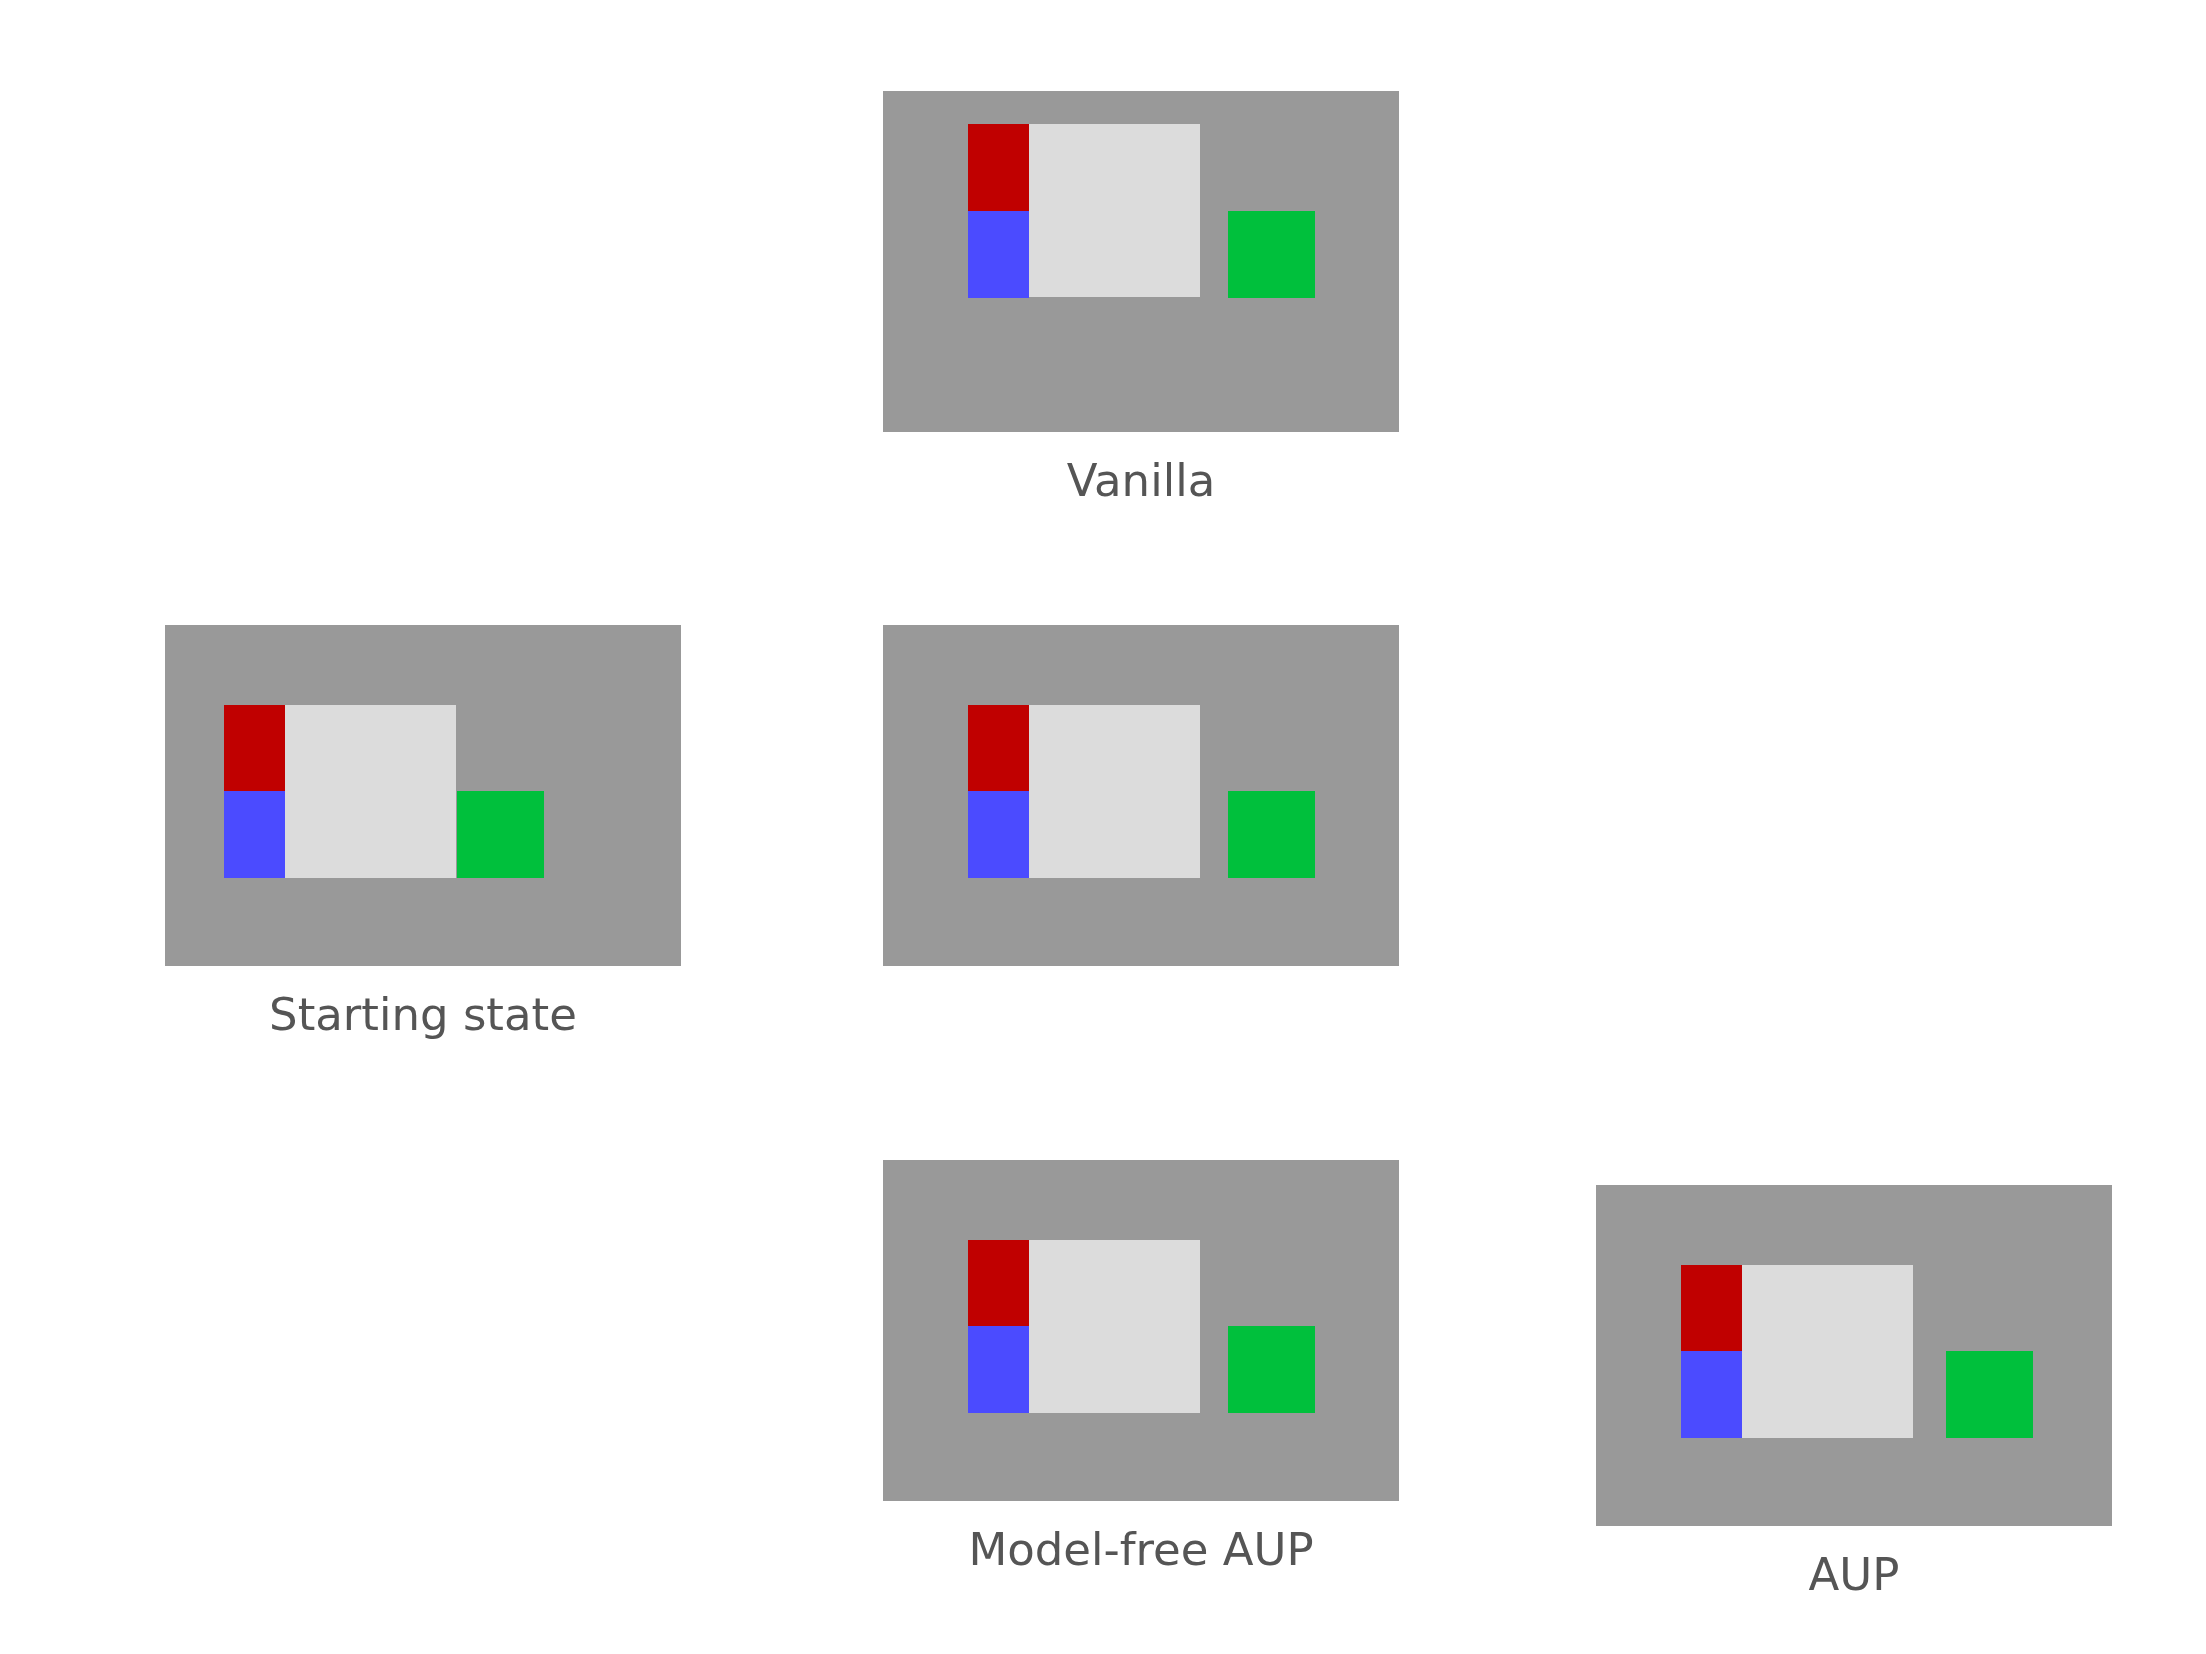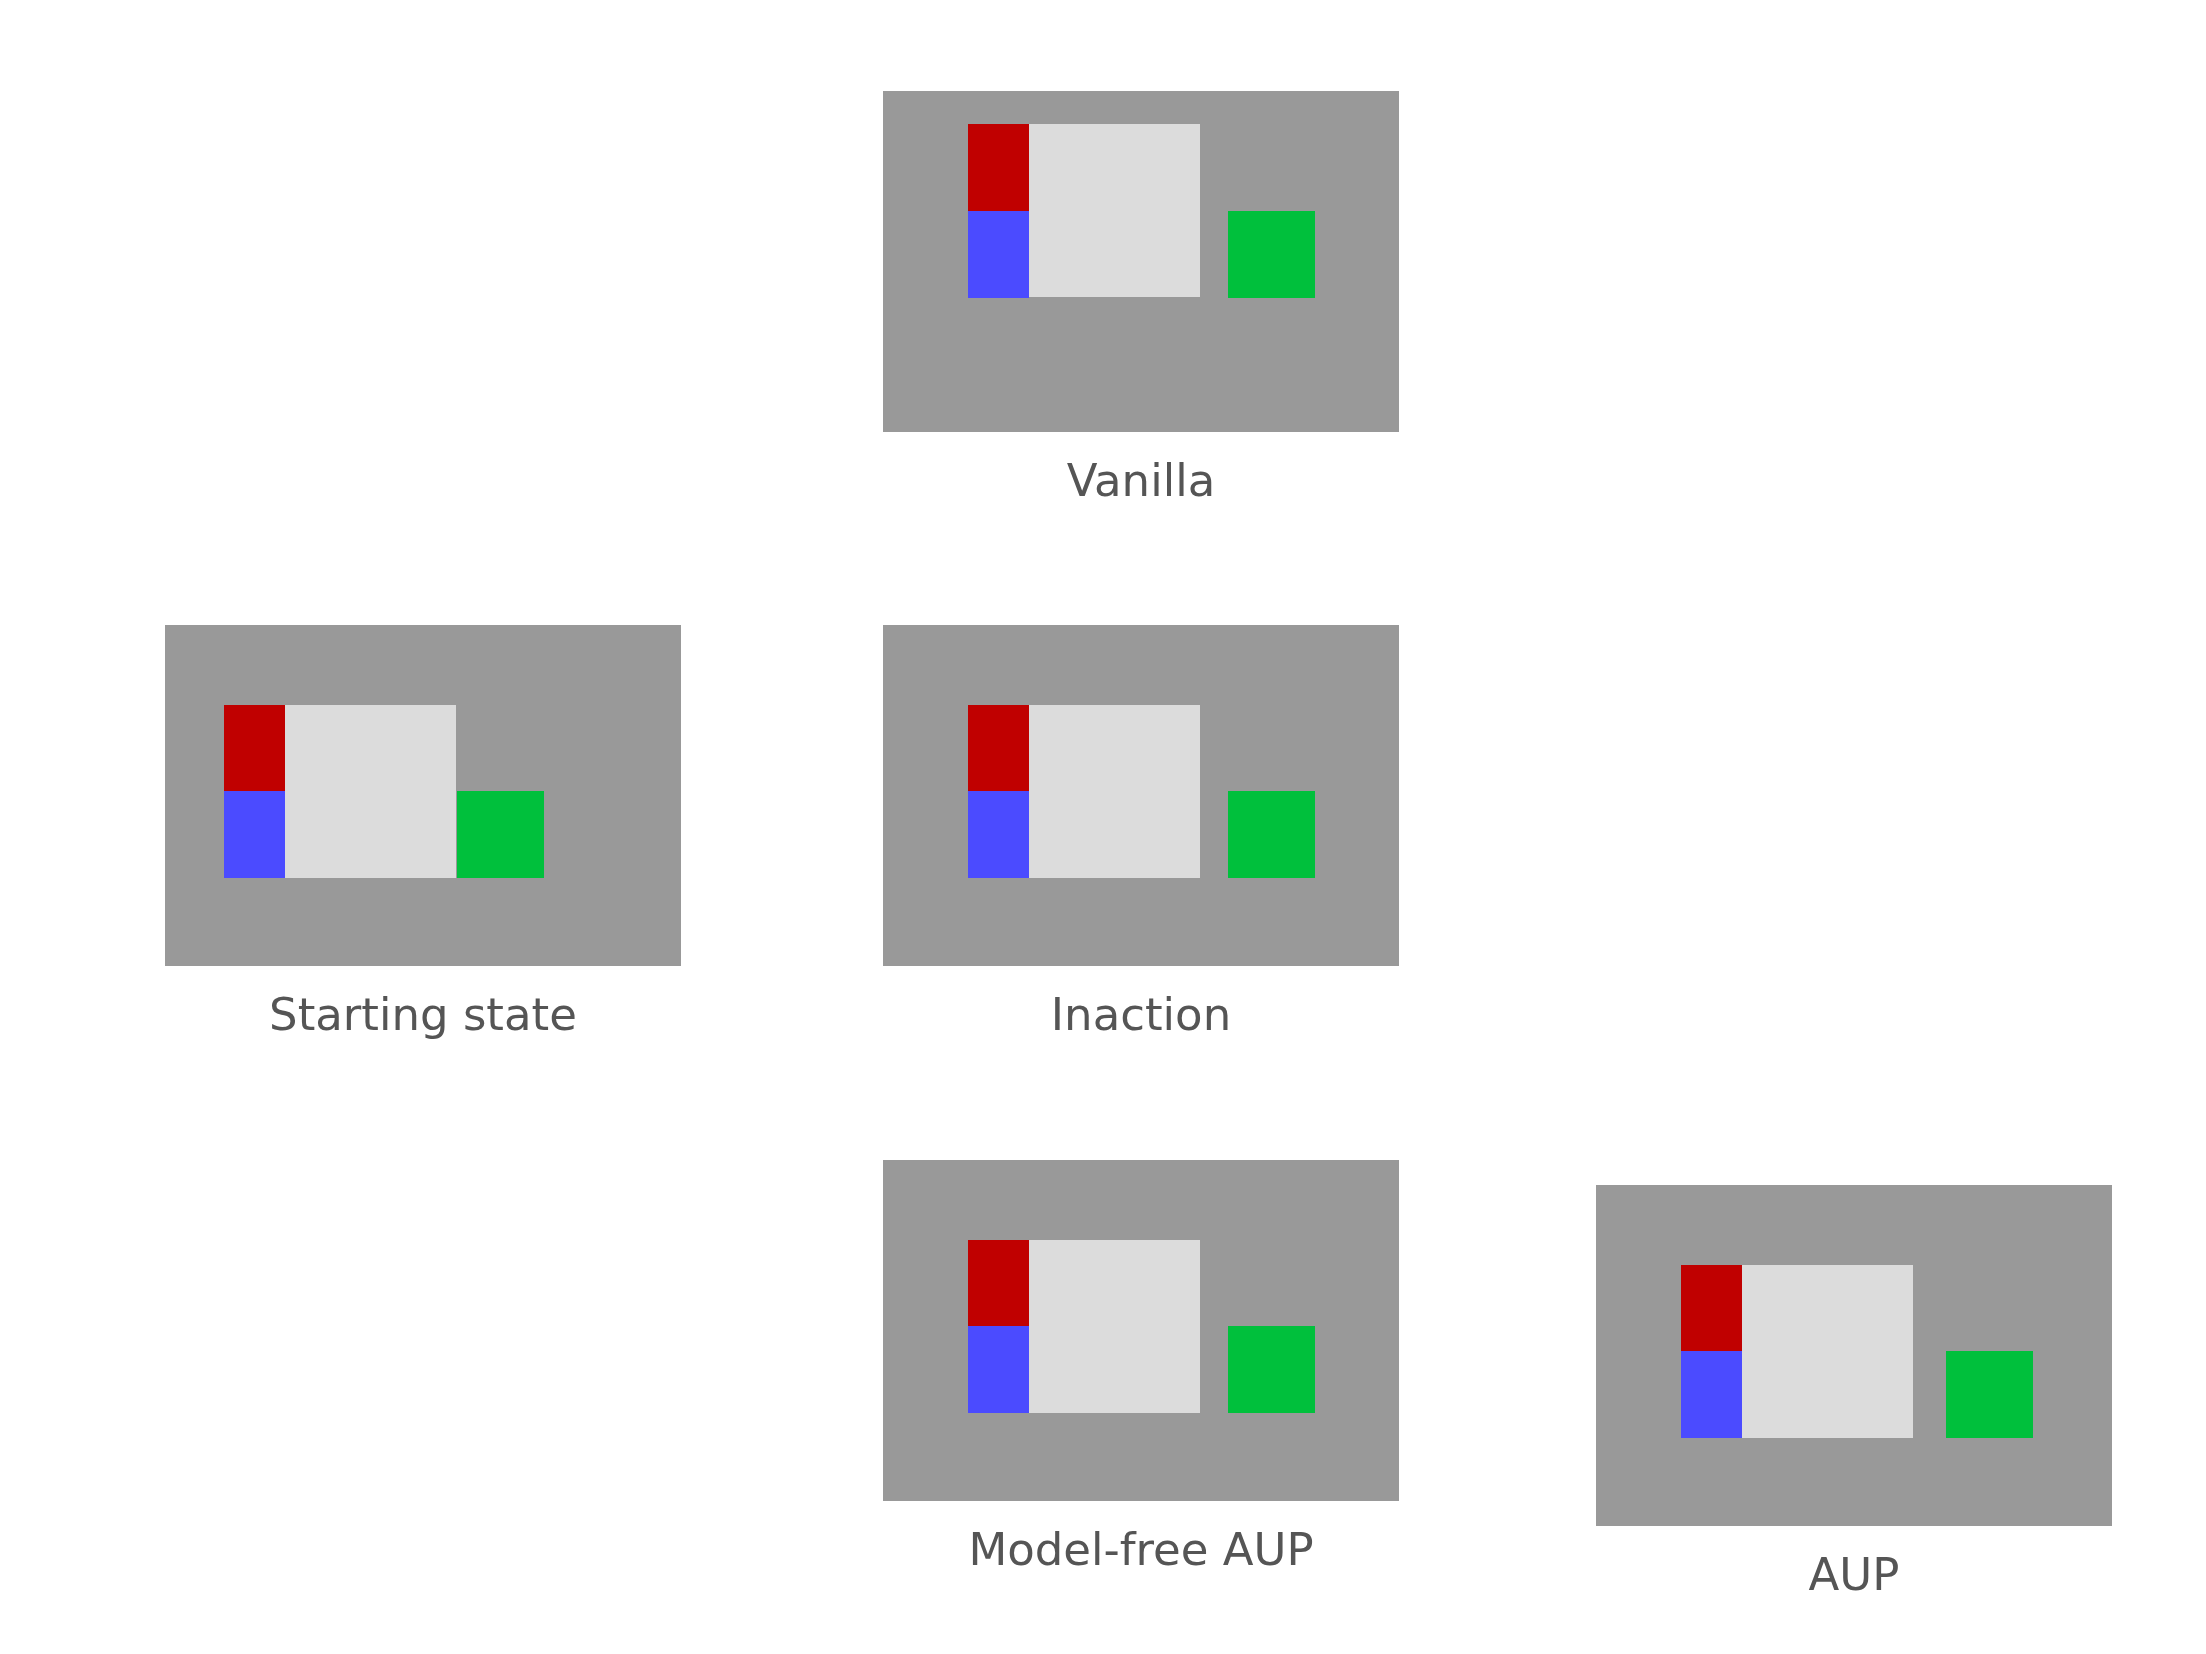--- a/index.html
+++ b/index.html
@@ -76,21 +76,20 @@
       </div>
       <div class="caption" style="width: 516px; color: rgb(85, 85, 85);">Starting state</div>
     </div>
     <div class="cell" style="left: 883px; top: 625px;">
       <div class="panel" style="width: 516px; height: 341px; background: rgb(153, 153, 153);">
         <div class="blk" style="left: 85px; top: 80px; width: 61px; height: 87px; background: rgb(192, 0, 0);"></div>
         <div class="blk" style="left: 85px; top: 166px; width: 61px; height: 87px; background: rgb(75, 75, 255);"></div>
         <div class="blk" style="left: 146px; top: 80px; width: 171px; height: 173px; background: rgb(220, 220, 220);"></div>
         <div class="blk" style="left: 345px; top: 166px; width: 87px; height: 87px; background: rgb(0, 192, 60);"></div>
       </div>
-      <div class="caption" style="width: 516px; color: rgb(85, 85, 85);">Inaction</div>
     </div>
     <div class="cell" style="left: 883px; top: 1160px;">
       <div class="panel" style="width: 516px; height: 341px; background: rgb(153, 153, 153);">
         <div class="blk" style="left: 85px; top: 80px; width: 61px; height: 87px; background: rgb(192, 0, 0);"></div>
         <div class="blk" style="left: 85px; top: 166px; width: 61px; height: 87px; background: rgb(75, 75, 255);"></div>
         <div class="blk" style="left: 146px; top: 80px; width: 171px; height: 173px; background: rgb(220, 220, 220);"></div>
         <div class="blk" style="left: 345px; top: 166px; width: 87px; height: 87px; background: rgb(0, 192, 60);"></div>
       </div>
       <div class="caption" style="width: 516px; color: rgb(85, 85, 85);">Model-free AUP</div>
     </div>

